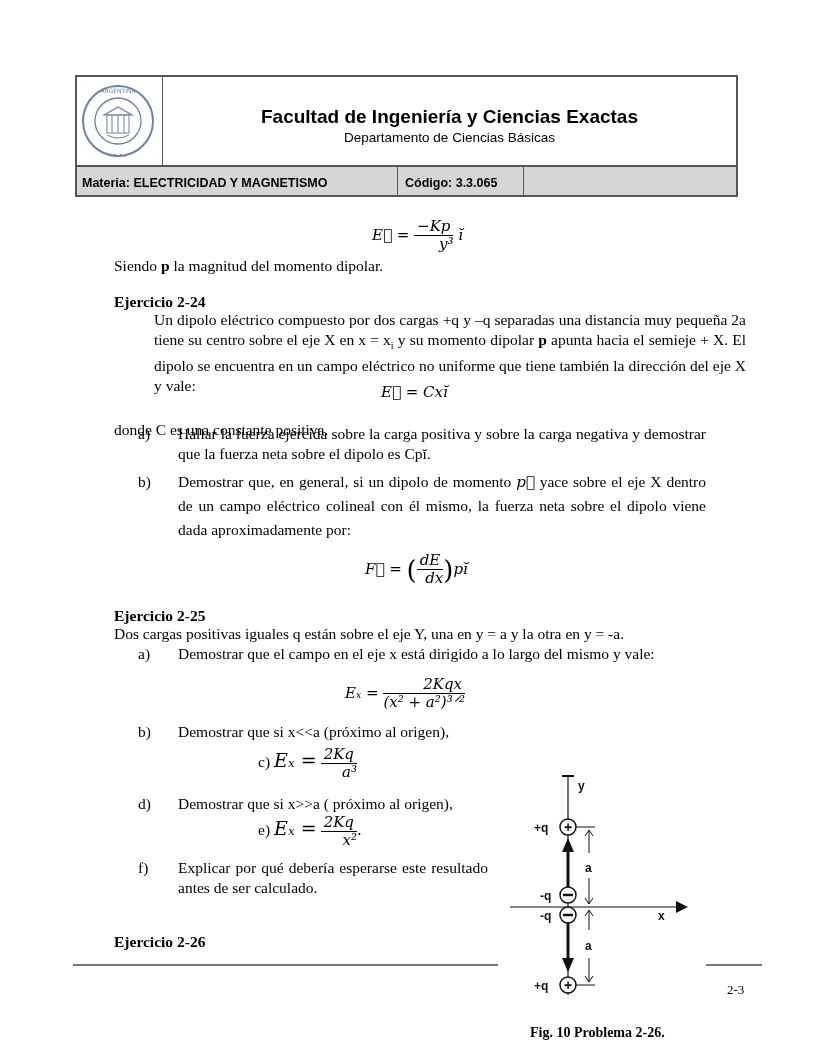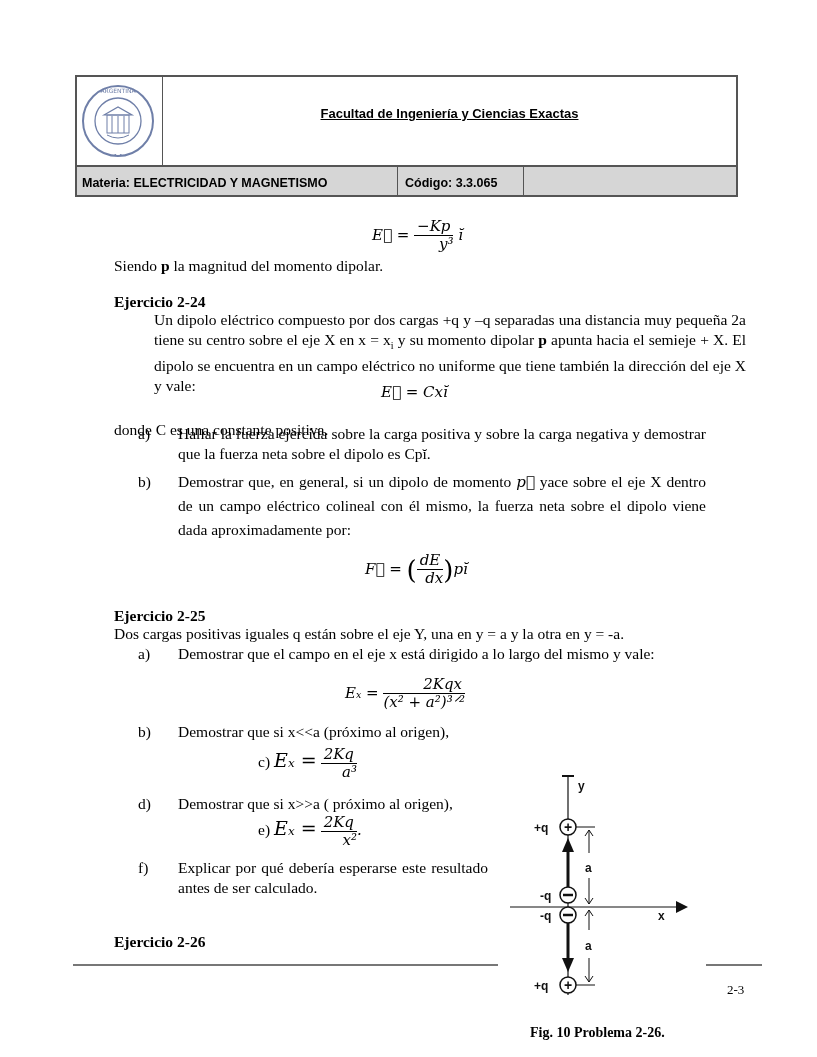--- a/index.html
+++ b/index.html
@@ -5,21 +5,21 @@
   html, body { margin:0; padding:0; background:#ffffff; }
   body { width:817px; height:1057px; position:relative; overflow:hidden;
          font-family:"Liberation Serif", serif; color:#000; }
   .abs { position:absolute; }
 
   
   #hdr { left:75px; top:75px; width:663px; height:122px; border:2px solid #555; box-sizing:border-box; }
   #hdr .logo-cell { position:absolute; left:0; top:0; width:86px; height:88px; border-right:1px solid #555; box-sizing:border-box; }
   #hdr .title-cell { position:absolute; left:86px; top:0; right:0; height:88px; text-align:center;
                      font-family:"Liberation Sans", sans-serif; }
-  #hdr .title-main { position:absolute; top:29px; left:0; right:0; font-weight:bold; font-size:13px;text-decoration:underline; }
+  #hdr .title-main { position:absolute; top:29px; left:0; right:0; font-weight:bold; font-size:19px; }
   #hdr .title-sub { position:absolute; top:53px; left:0; right:0; font-size:13.5px; }
   #hdr .row2 { position:absolute; left:0; top:88px; right:0; bottom:0; background:#d6d6d6; border-top:2px solid #555;
                font-family:"Liberation Sans", sans-serif; font-weight:bold; font-size:12.5px;padding-left:17px; }
   #hdr .row2 .c1 { position:absolute; left:5px; top:9px; }
   #hdr .row2 .sep1 { position:absolute; left:320px; top:0; bottom:0; border-left:1px solid #555; }
   #hdr .row2 .c2 { position:absolute; left:328px; top:9px; }
   #hdr .row2 .sep2 { position:absolute; left:446px; top:0; bottom:0; border-left:1px solid #555; }
 
   .txt { font-size:15.5px; line-height:20px; }
   .just { text-align:justify; text-align-last:left; }
@@ -48,20 +48,21 @@
       <line x1="35" y1="39" x2="35" y2="56" stroke="#6f7fa8"></line>
         <line x1="41" y1="39" x2="41" y2="56" stroke="#6f7fa8"></line>
         <line x1="47" y1="39" x2="47" y2="56" stroke="#6f7fa8"></line>
       <path d="M30 58 Q41 64 52 58" fill="none" stroke="#6f7fa8"></path>
       <text x="41" y="16" font-size="6" fill="#6f7fa8" text-anchor="middle" font-family="DejaVu Sans, sans-serif">ARGENTINA</text>
       <text x="41" y="80" font-size="6" fill="#6f7fa8" text-anchor="middle" font-family="DejaVu Sans, sans-serif">• •</text>
     </svg>
   </div>
   <div class="title-cell">
     <div class="title-main">Facultad de Ingeniería y Ciencias Exactas</div>
+    <div class="title-sub">Departamento de Ciencias Básicas</div>
   </div>
   <div class="row2">
     <span class="c1">Materia: ELECTRICIDAD Y MAGNETISMO</span>
     <span class="sep1"></span>
     <span class="c2">Código: 3.3.065</span>
     <span class="sep2"></span>
   </div>
 </div>
 
 <div class="abs math mrow" style="left:372px; top:218px;">

